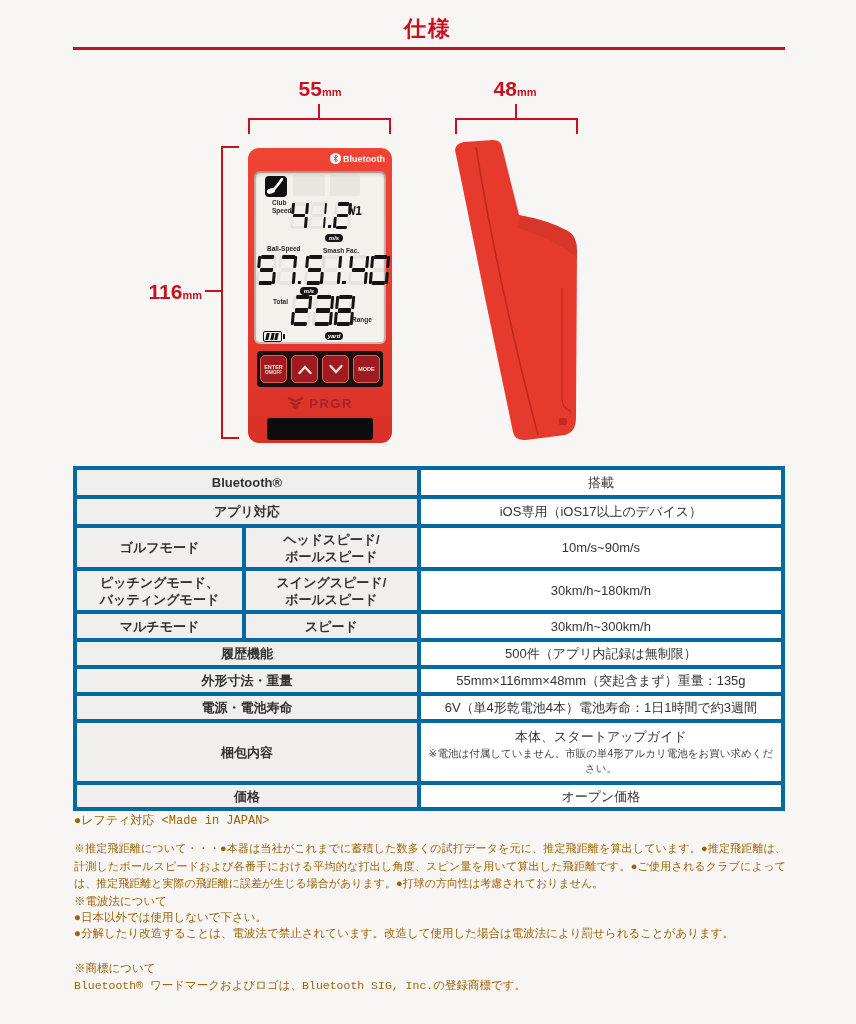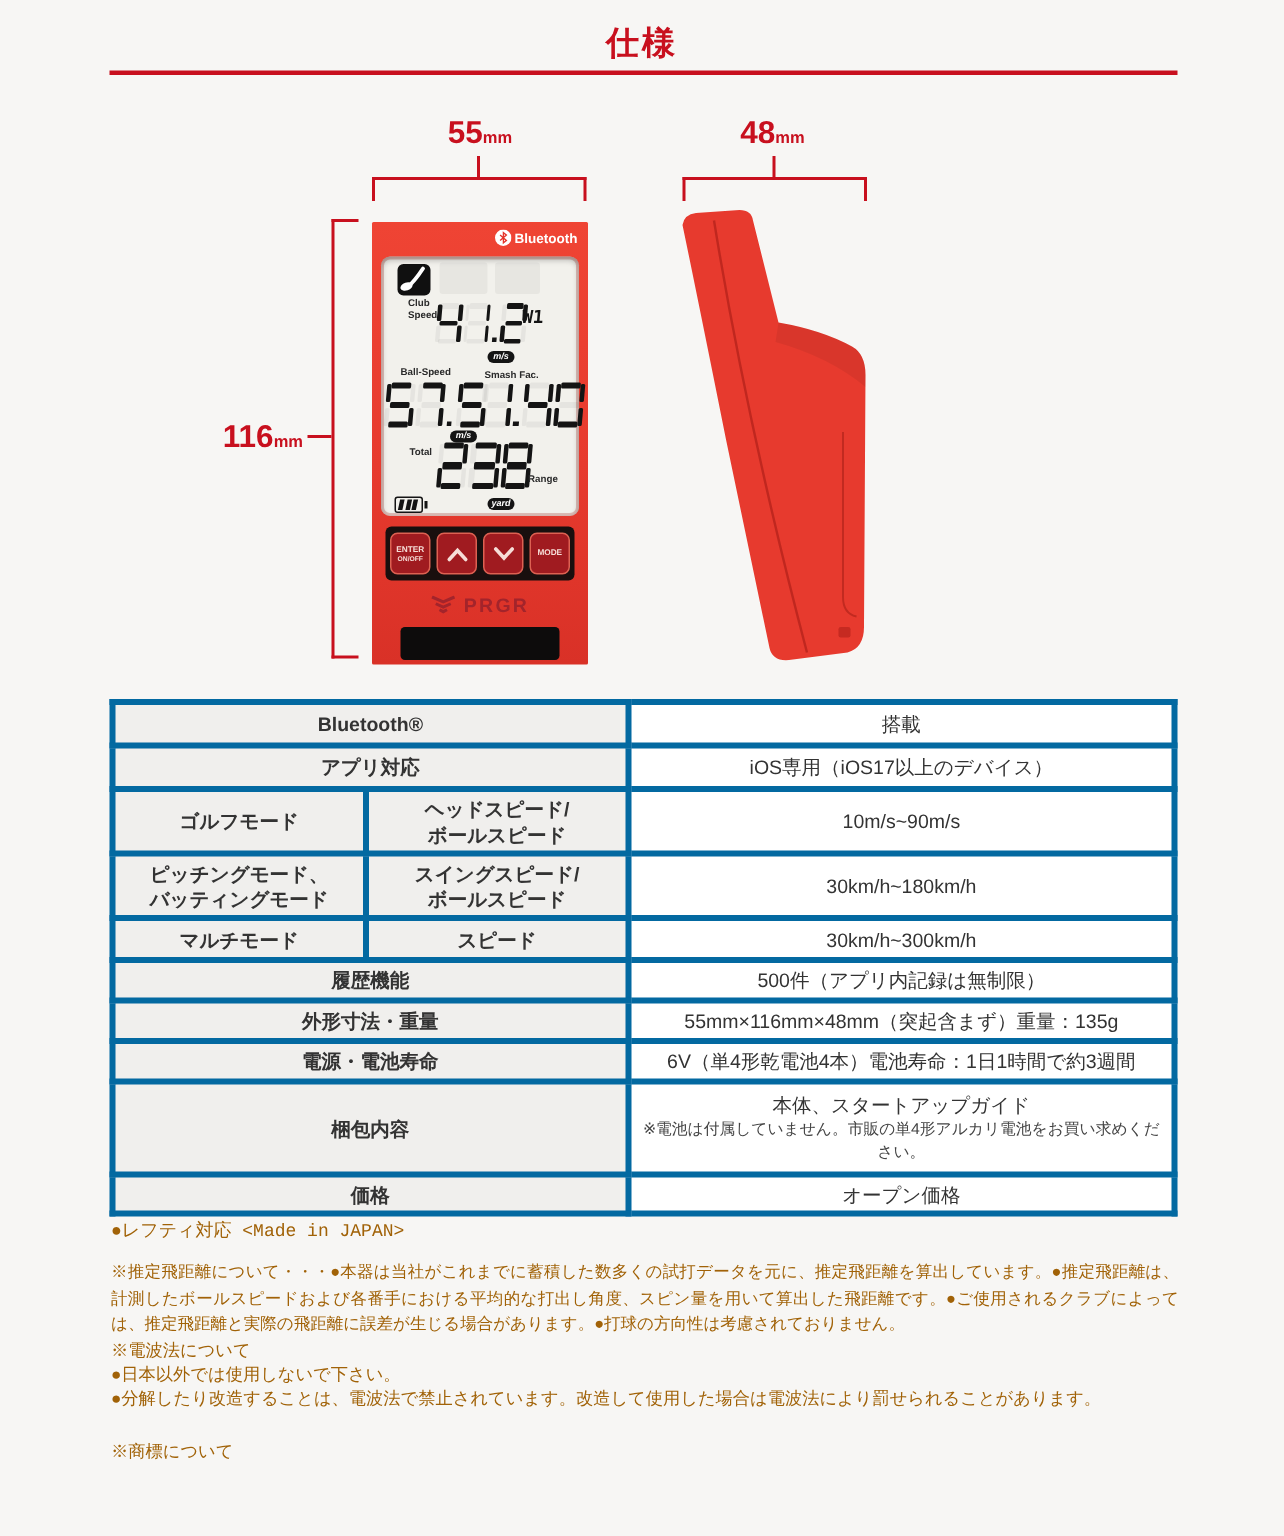--- a/index.html
+++ b/index.html
@@ -12,21 +12,21 @@
   .title-rule{position:absolute;left:73px;top:47px;width:712px;height:3px;background:#c8101e;}
 
   
   .dim-label{position:absolute;color:#c8101e;font-weight:bold;font-size:21px;text-align:center;}
   .dim-label .unit{font-size:11px;}
   .dim-line{position:absolute;background:#c8101e;}
 
   
   .device-front{position:absolute;left:248px;top:148px;width:144px;height:295px;
     background:linear-gradient(180deg,#ef4434 0%,#e73a2e 55%,#d93127 100%);
-    border-radius:1px;}
+    border-radius:11px;}
   .bt-badge{position:absolute;right:7px;top:5px;display:flex;align-items:center;gap:2px;}
   .bt-badge .bt-text{color:#fff;font-weight:bold;font-size:9px;}
   .lcd{position:absolute;left:6px;top:23px;width:132px;height:173px;background:#f2f1ec;
     border-radius:6px;box-shadow:inset 0 2px 4px rgba(0,0,0,.30), inset 0 0 0 2px rgba(160,30,20,.25);}
   .ghost{position:absolute;background:rgba(0,0,0,.045);border-radius:2px;}
   .lcd-label{position:absolute;font-size:6.5px;font-weight:bold;color:#2a2a2a;line-height:7.5px;}
   .lcd-pill{position:absolute;background:#141414;color:#fff;font-size:6px;font-style:italic;
     font-weight:bold;border-radius:4px;width:18px;height:8px;line-height:8px;text-align:center;}
   .club-icon{position:absolute;left:11px;top:5px;width:22px;height:21px;background:#101010;border-radius:4px;}
   .batt{position:absolute;left:9px;top:160px;width:17px;height:9px;border:1.5px solid #141414;border-radius:2px;}
@@ -366,15 +366,16 @@
 
   <div class="fn fn-lefty">●レフティ対応 &lt;Made in JAPAN&gt;</div>
   <div class="fn fn-dist">※推定飛距離について・・・●本器は当社がこれまでに蓄積した数多くの試打データを元に、推定飛距離を算出しています。●推定飛距離は、計測したボールスピードおよび各番手における平均的な打出し角度、スピン量を用いて算出した飛距離です。●ご使用されるクラブによっては、推定飛距離と実際の飛距離に誤差が生じる場合があります。●打球の方向性は考慮されておりません。</div>
   <div class="fn fn-radio">
     <div>※電波法について</div>
     <div>●日本以外では使用しないで下さい。</div>
     <div>●分解したり改造することは、電波法で禁止されています。改造して使用した場合は電波法により罰せられることがあります。</div>
   </div>
   <div class="fn fn-tm">
     <div>※商標について</div>
+    <div>Bluetooth® ワードマークおよびロゴは、Bluetooth SIG, Inc.の登録商標です。</div>
   </div>
 
 </div>
 
 </body></html>

